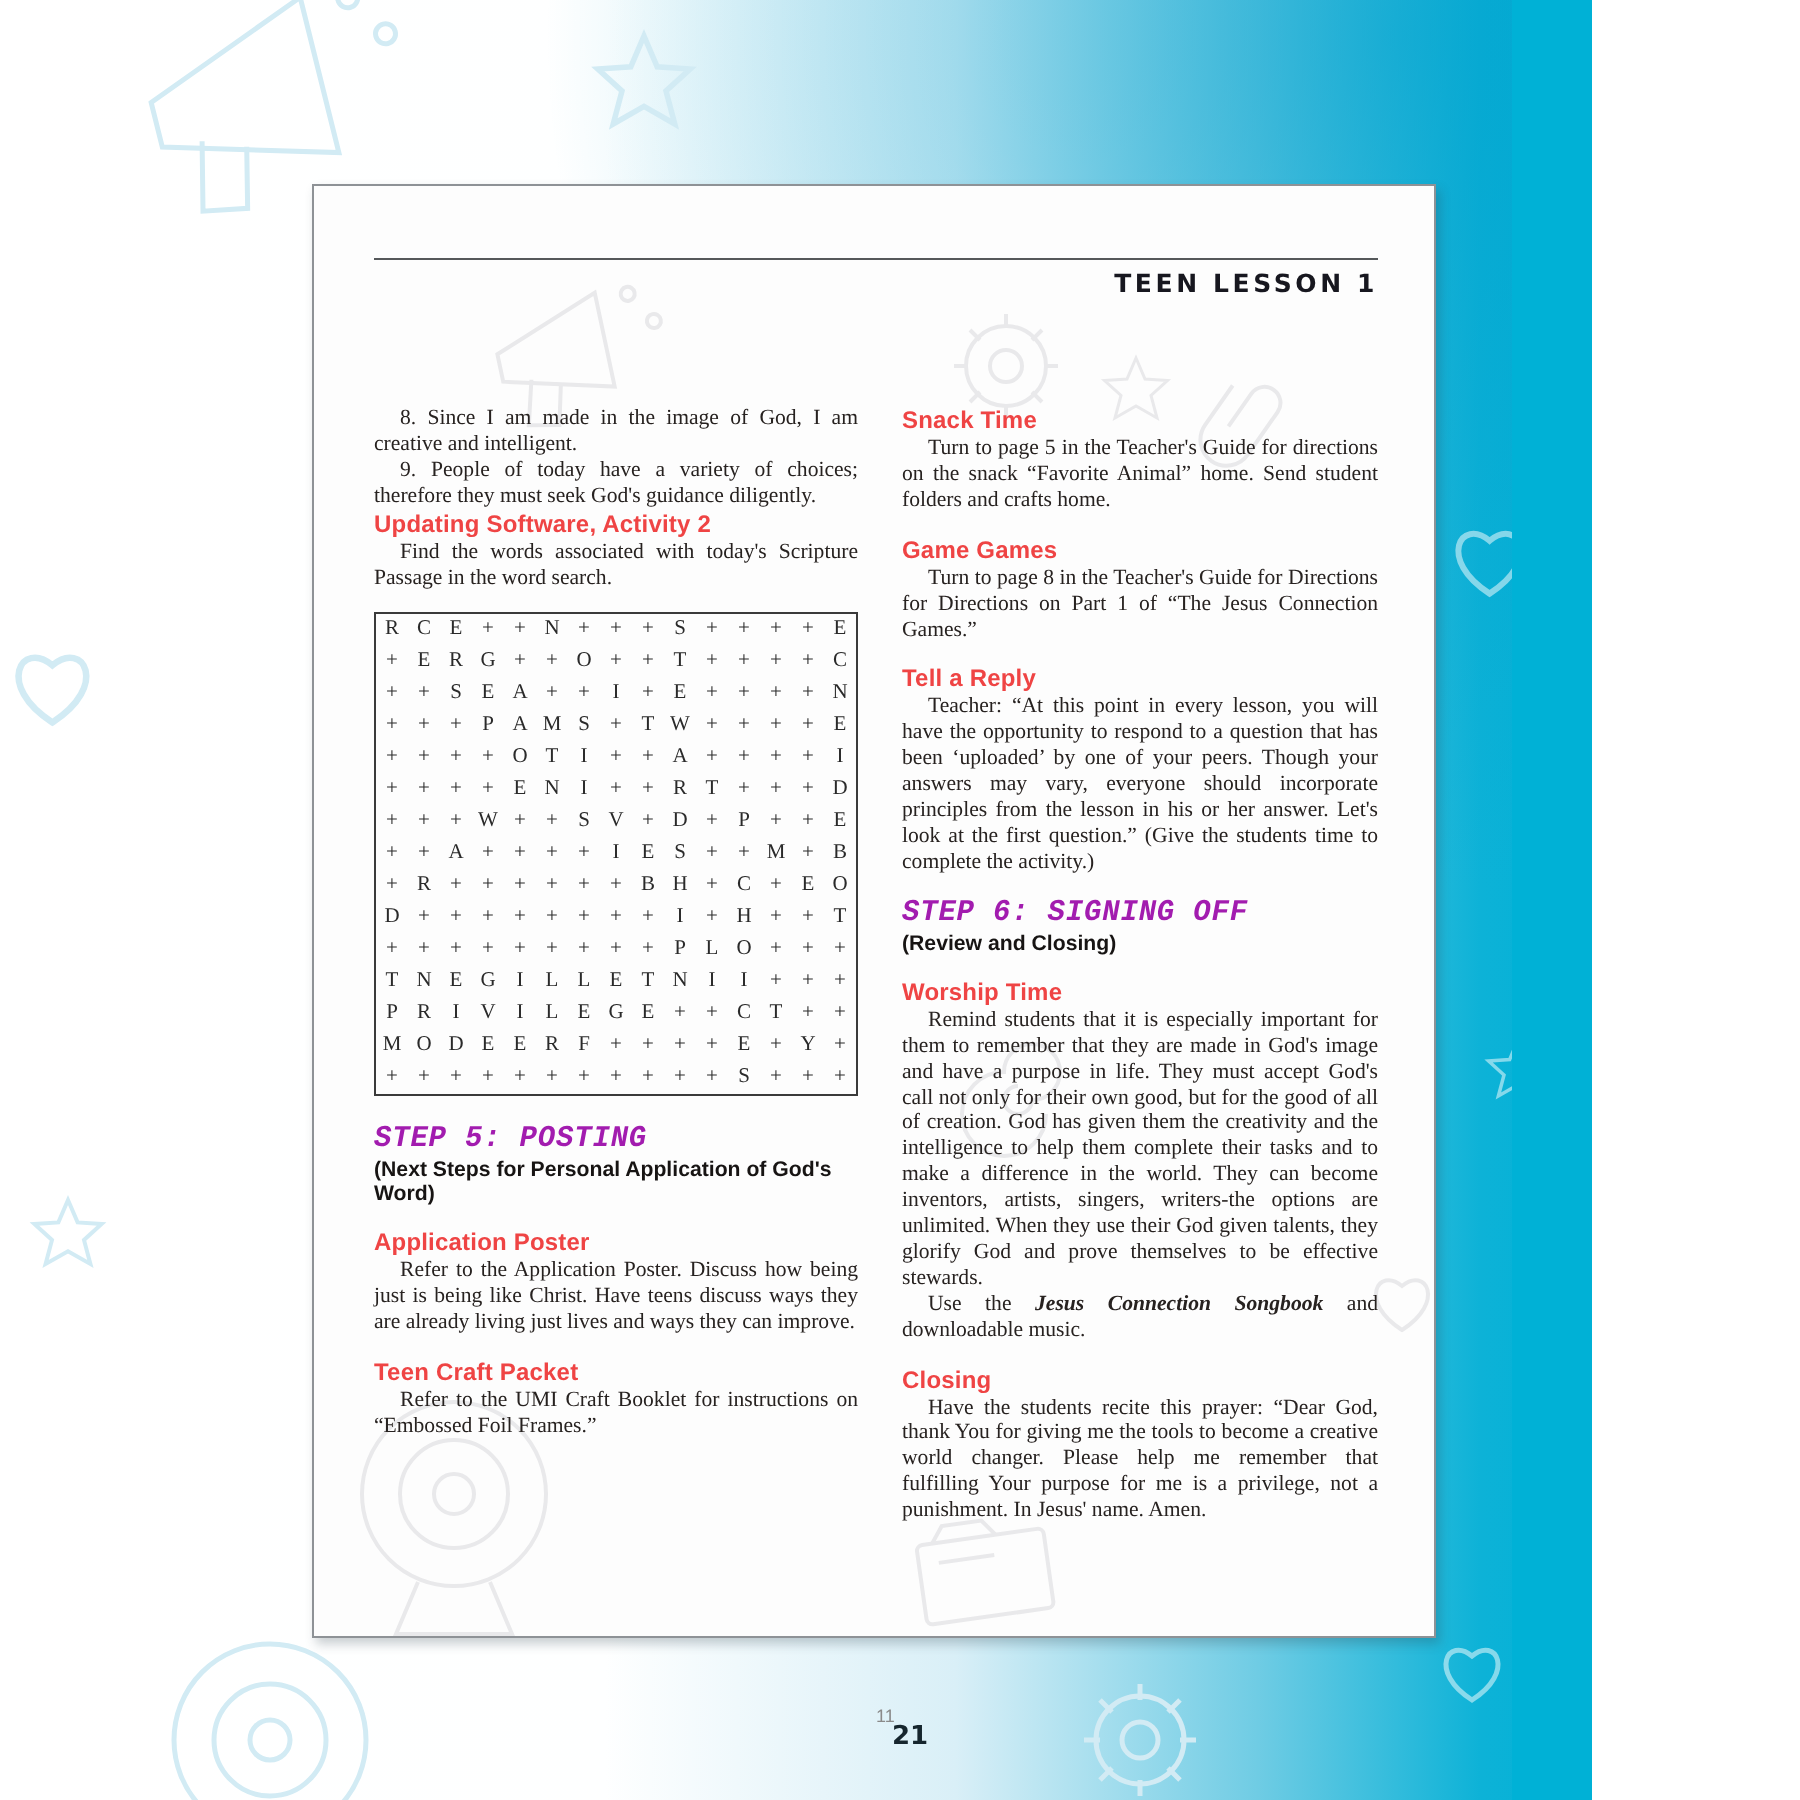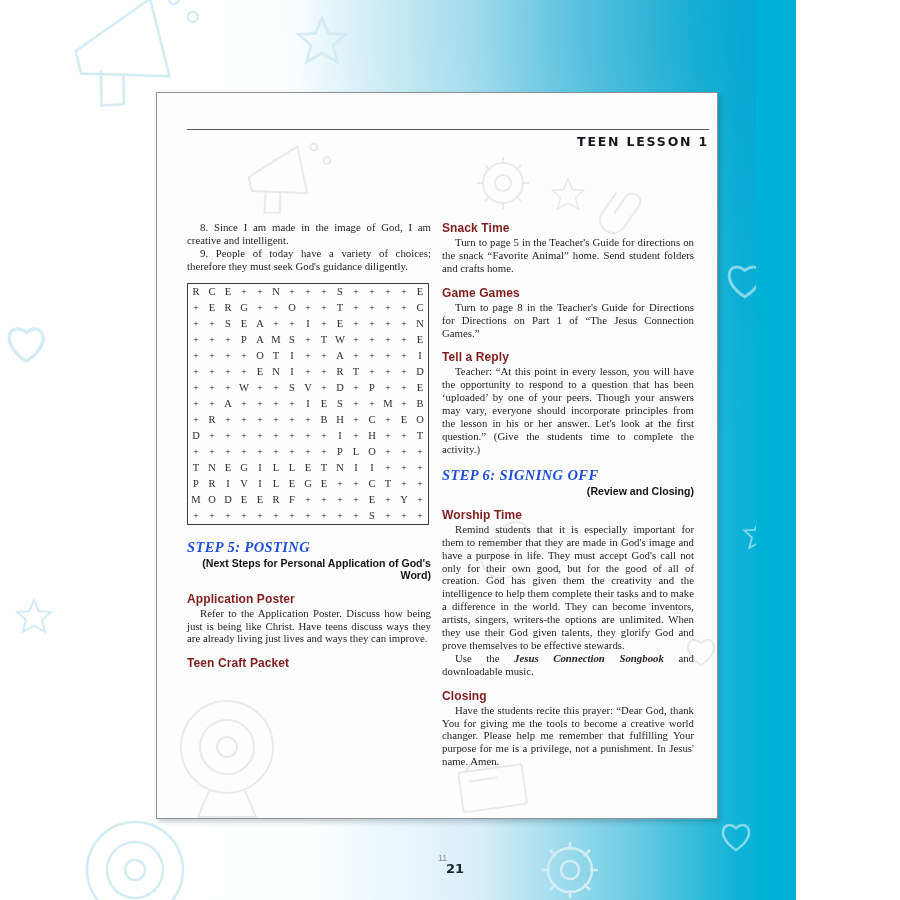--- a/index.html
+++ b/index.html
@@ -13,36 +13,36 @@
   .cover-rightbar{position:absolute;right:0;top:0;width:40px;height:900px;background:#00b1d6;}
   .cover-title{position:absolute;top:50px;right:52px;z-index:3;
                font-family:"DejaVu Sans",sans-serif;font-weight:bold;font-size:15px;
                letter-spacing:2.6px;color:#14141f;transform:scaleY(1.05);}
   .cover-pagenum{position:absolute;top:861px;left:455px;transform:translateX(-50%);z-index:3;
                  font-family:"DejaVu Sans",sans-serif;font-weight:bold;font-size:13px;color:#16262e;}
   .doodles{position:absolute;inset:0;z-index:0;pointer-events:none;}
   
   .page{position:absolute;left:156px;top:92px;width:560px;height:725px;z-index:2;
         background:#fdfdfd;border:1px solid #8e9296;box-shadow:2px 3px 5px rgba(40,60,70,.25);}
-  .page-content{position:relative;z-index:1;padding:36px 8px 0 30px;}
+  .page-content{position:relative;z-index:1;padding:36px 28px 0 30px;}
   .rule{height:1px;background:#55585a;margin-bottom:4px;}
   .lesson-header{text-align:right;font-family:"DejaVu Sans",sans-serif;font-weight:bold;
                  font-size:12.5px;letter-spacing:1.8px;color:#17171f;}
-  .columns{display:flex;gap:11px;margin-top:72px;}
+  .columns{display:flex;gap:22px;margin-top:54px;}
   .col{width:248px;color:#272220;}
   .col-left{width:244px;}
   .col-right{width:252px;}
   p.body{margin:0;font-size:10.8px;line-height:12.9px;text-align:justify;text-indent:13px;}
   h3.h-sans{margin:0 0 1px 0;font-family:"Liberation Sans",sans-serif;font-weight:bold;
-            font-size:12px;color:#7f1d1d;letter-spacing:.1px;}
+            font-size:12px;color:#ef4444;letter-spacing:.1px;}
   .sec{margin-bottom:11px;}
-  .step-head{margin:2px 0 1px 0;font-family:Liberation Serif, serif;font-weight:bold;
-             font-style:italic;font-size:14.5px;letter-spacing:.4px;color:#1d4ed8;transform:scaleY(1.04);transform-origin:left;}
+  .step-head{margin:2px 0 1px 0;font-family:Liberation Mono, monospace;font-weight:bold;
+             font-style:italic;font-size:14.5px;letter-spacing:.4px;color:#a21caf;transform:scaleY(1.04);transform-origin:left;}
   .step-sub{margin:0 0 11px 0;font-family:"Liberation Sans",sans-serif;font-weight:bold;
-            font-size:10.6px;color:#171413;text-align:right;}
+            font-size:10.6px;color:#171413;}
   
   .ws-grid{display:grid;grid-template-columns:repeat(15,1fr);width:240px;margin:10px 0 14px 0;
            border:1px solid #3a3a3a;background:#fdfdfd;}
   .ws-cell{height:16px;line-height:16px;text-align:center;font-size:10.5px;color:#2a2a2a;
            font-family:"Liberation Serif",serif;}
   .pagenum-small{position:absolute;left:281px;top:760px;z-index:1;font-size:9px;color:#8a8a8a;
                  font-family:"Liberation Sans",sans-serif;}
   .it{font-style:italic;font-weight:bold;}
 </style>
 </head>
@@ -140,20 +140,24 @@
       <div class="page-content">
         <div class="rule"></div>
         <div class="lesson-header">TEEN LESSON 1</div>
 
         <div class="columns">
 
           <div class="col col-left">
             <p class="body">8. Since I am made in the image of God, I am creative and intelligent.</p>
             <p class="body">9. People of today have a variety of choices; therefore they must seek God's guidance diligently.</p>
 
+            <div class="sec">
+              <h3 class="h-sans">Updating Software, Activity 2</h3>
+              <p class="body">Find the words associated with today's Scripture Passage in the word search.</p>
+            </div>
 
             <div class="ws-grid">
                 <span class="ws-cell">R</span>
                 <span class="ws-cell">C</span>
                 <span class="ws-cell">E</span>
                 <span class="ws-cell">+</span>
                 <span class="ws-cell">+</span>
                 <span class="ws-cell">N</span>
                 <span class="ws-cell">+</span>
                 <span class="ws-cell">+</span>
@@ -379,20 +383,21 @@
             <div class="step-head">STEP 5: POSTING</div>
             <div class="step-sub">(Next Steps for Personal Application of God's Word)</div>
 
             <div class="sec">
               <h3 class="h-sans">Application Poster</h3>
               <p class="body">Refer to the Application Poster. Discuss how being just is being like Christ. Have teens discuss ways they are already living just lives and ways they can improve.</p>
             </div>
 
             <div class="sec">
               <h3 class="h-sans">Teen Craft Packet</h3>
+              <p class="body">Refer to the UMI Craft Booklet for instructions on “Embossed Foil Frames.”</p>
             </div>
           </div>
 
           <div class="col col-right">
             <div class="sec">
               <h3 class="h-sans">Snack Time</h3>
               <p class="body">Turn to page 5 in the Teacher's Guide for directions on the snack “Favorite Animal” home. Send student folders and crafts home.</p>
             </div>
 
             <div class="sec">

